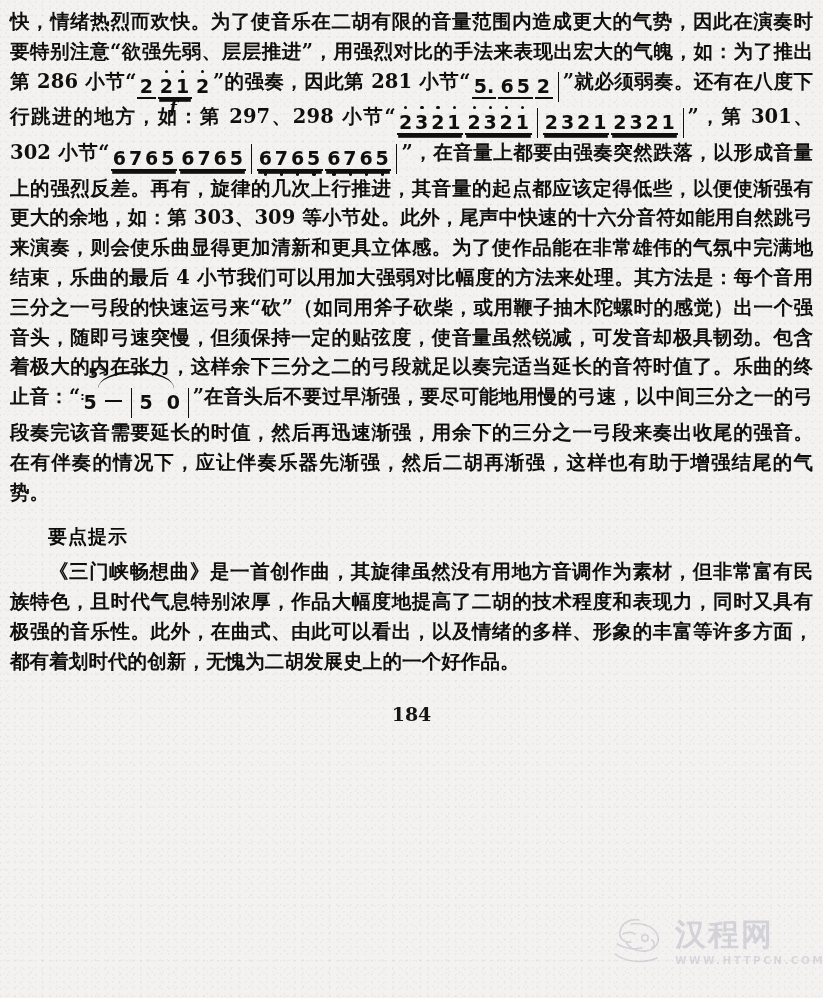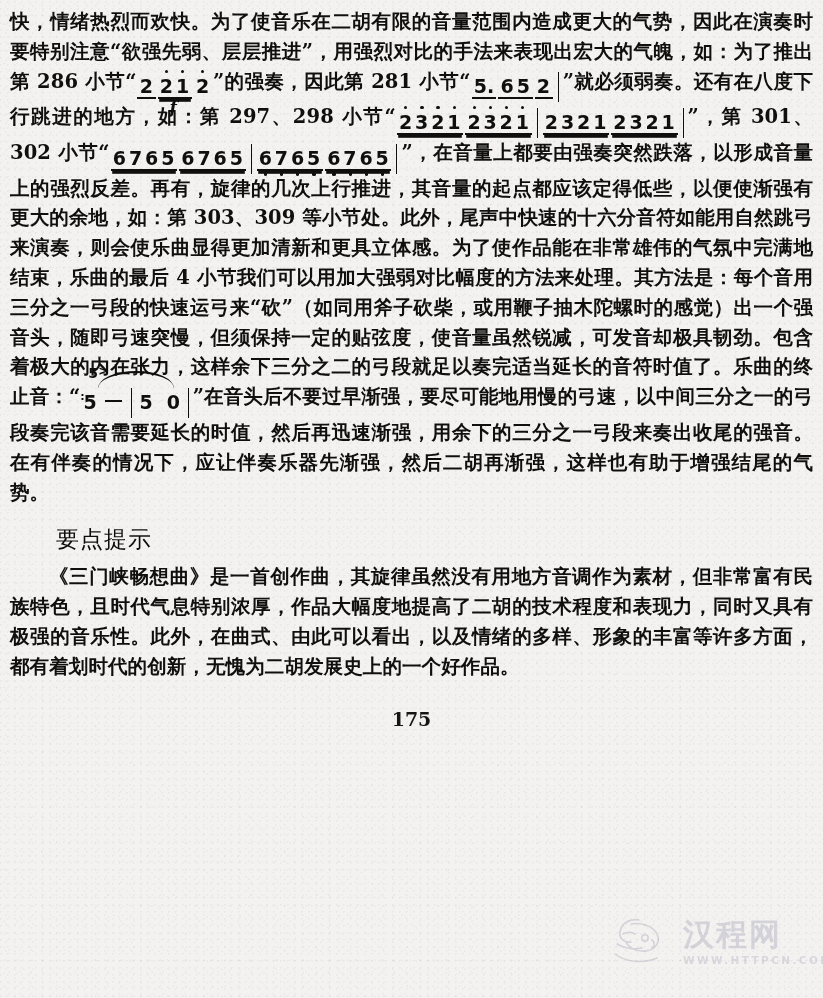--- a/index.html
+++ b/index.html
@@ -155,22 +155,22 @@
   .dash {
     display: inline-block;
     width: 17px;
     border-bottom: 2.4px solid #100f0f;
     vertical-align: 7px;
     margin: 0 5px;
   }
 
   
   .heading {
-    font-size: 23px;
-    font-weight: 400;
+    font-size: 19px;
+    font-weight: 700;
     letter-spacing: 1px;
     color: #0c0c0c;
     text-indent: 2em;
     margin: 0;
   }
   .pageno {
     text-align: center;
     font-size: 19px;
     font-weight: 600;
     color: #151515;
@@ -179,21 +179,21 @@
 
   
   #watermark {
     position: absolute;
     right: 14px;
     bottom: 8px;
     width: 200px;
     height: 76px;
     opacity: 0.30;
   }
-  .wm-row { display: flex; align-items: center; gap: 8px; }
+  .wm-row { display: flex; align-items: center; gap: 0; }
   .wm-mark { width: 66px; height: 56px; flex: 0 0 auto; }
   .wm-txt { display: flex; flex-direction: column; justify-content: center; }
   .wm-cn {
     font-family: "DejaVu Sans", "Liberation Sans", sans-serif;
     font-size: 31px;
     font-weight: 900;
     letter-spacing: 2px;
     color: #8f8fa8;
     line-height: 1;
   }
@@ -224,21 +224,21 @@
   <div class="spacer-md"></div>
 
   <p class="heading">要点提示</p>
 
   <div class="spacer-sm"></div>
 
   <p class="para p-indent">《三门峡畅想曲》是一首创作曲，其旋律虽然没有用地方音调作为素材，但非常富有民族特色，且时代气息特别浓厚，作品大幅度地提高了二胡的技术程度和表现力，同时又具有极强的音乐性。此外，在曲式、由此可以看出，以及情绪的多样、形象的丰富等许多方面，都有着划时代的创新，无愧为二胡发展史上的一个好作品。</p>
 
   <div class="spacer-lg"></div>
 
-  <div class="pageno">175</div>
+  <div class="pageno">184</div>
 
 </div>
 
 <div id="watermark">
   <div class="wm-row">
     <svg class="wm-mark" viewBox="0 0 66 56">
       <g fill="none" stroke="#8f8fa8" stroke-width="1.6" stroke-linecap="round">
         <path d="M30 6 C20 4 12 10 11 18 C10 25 16 29 22 28"></path>
         <path d="M22 10 C32 8 44 12 48 20 C52 28 46 36 37 37 C28 38 20 34 17 28"></path>
         <path d="M8 30 C14 34 24 36 33 34"></path>

